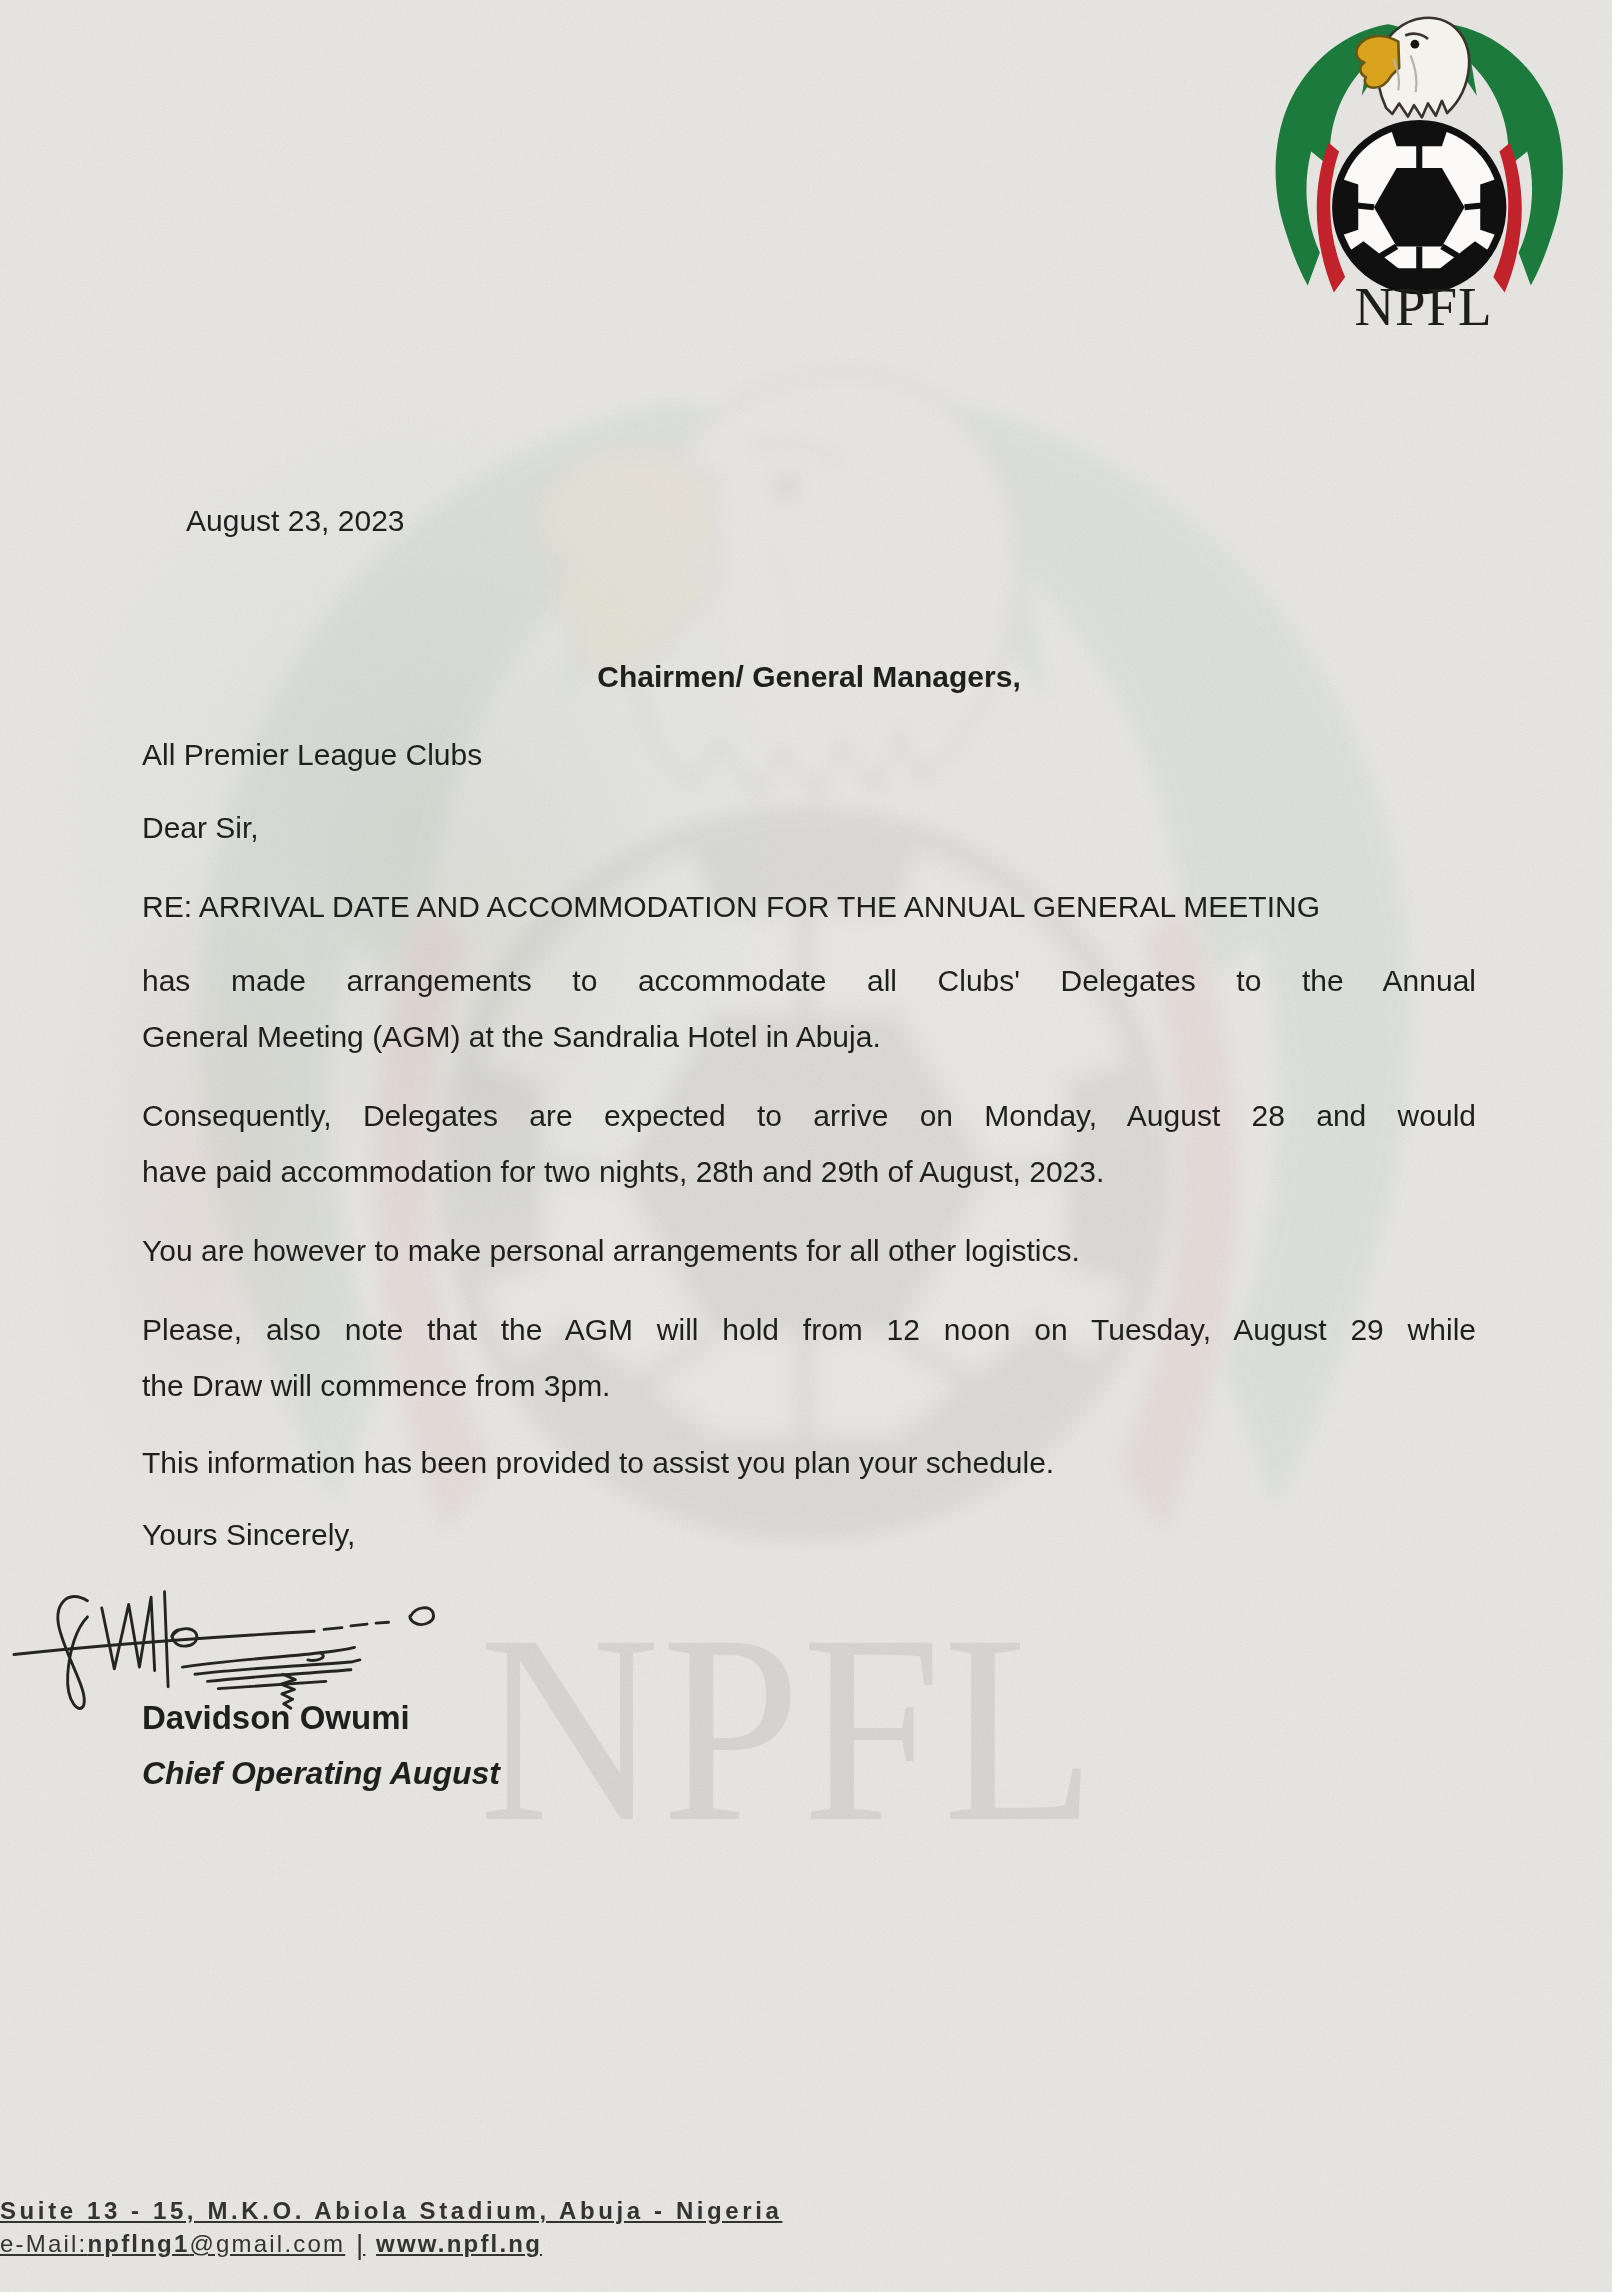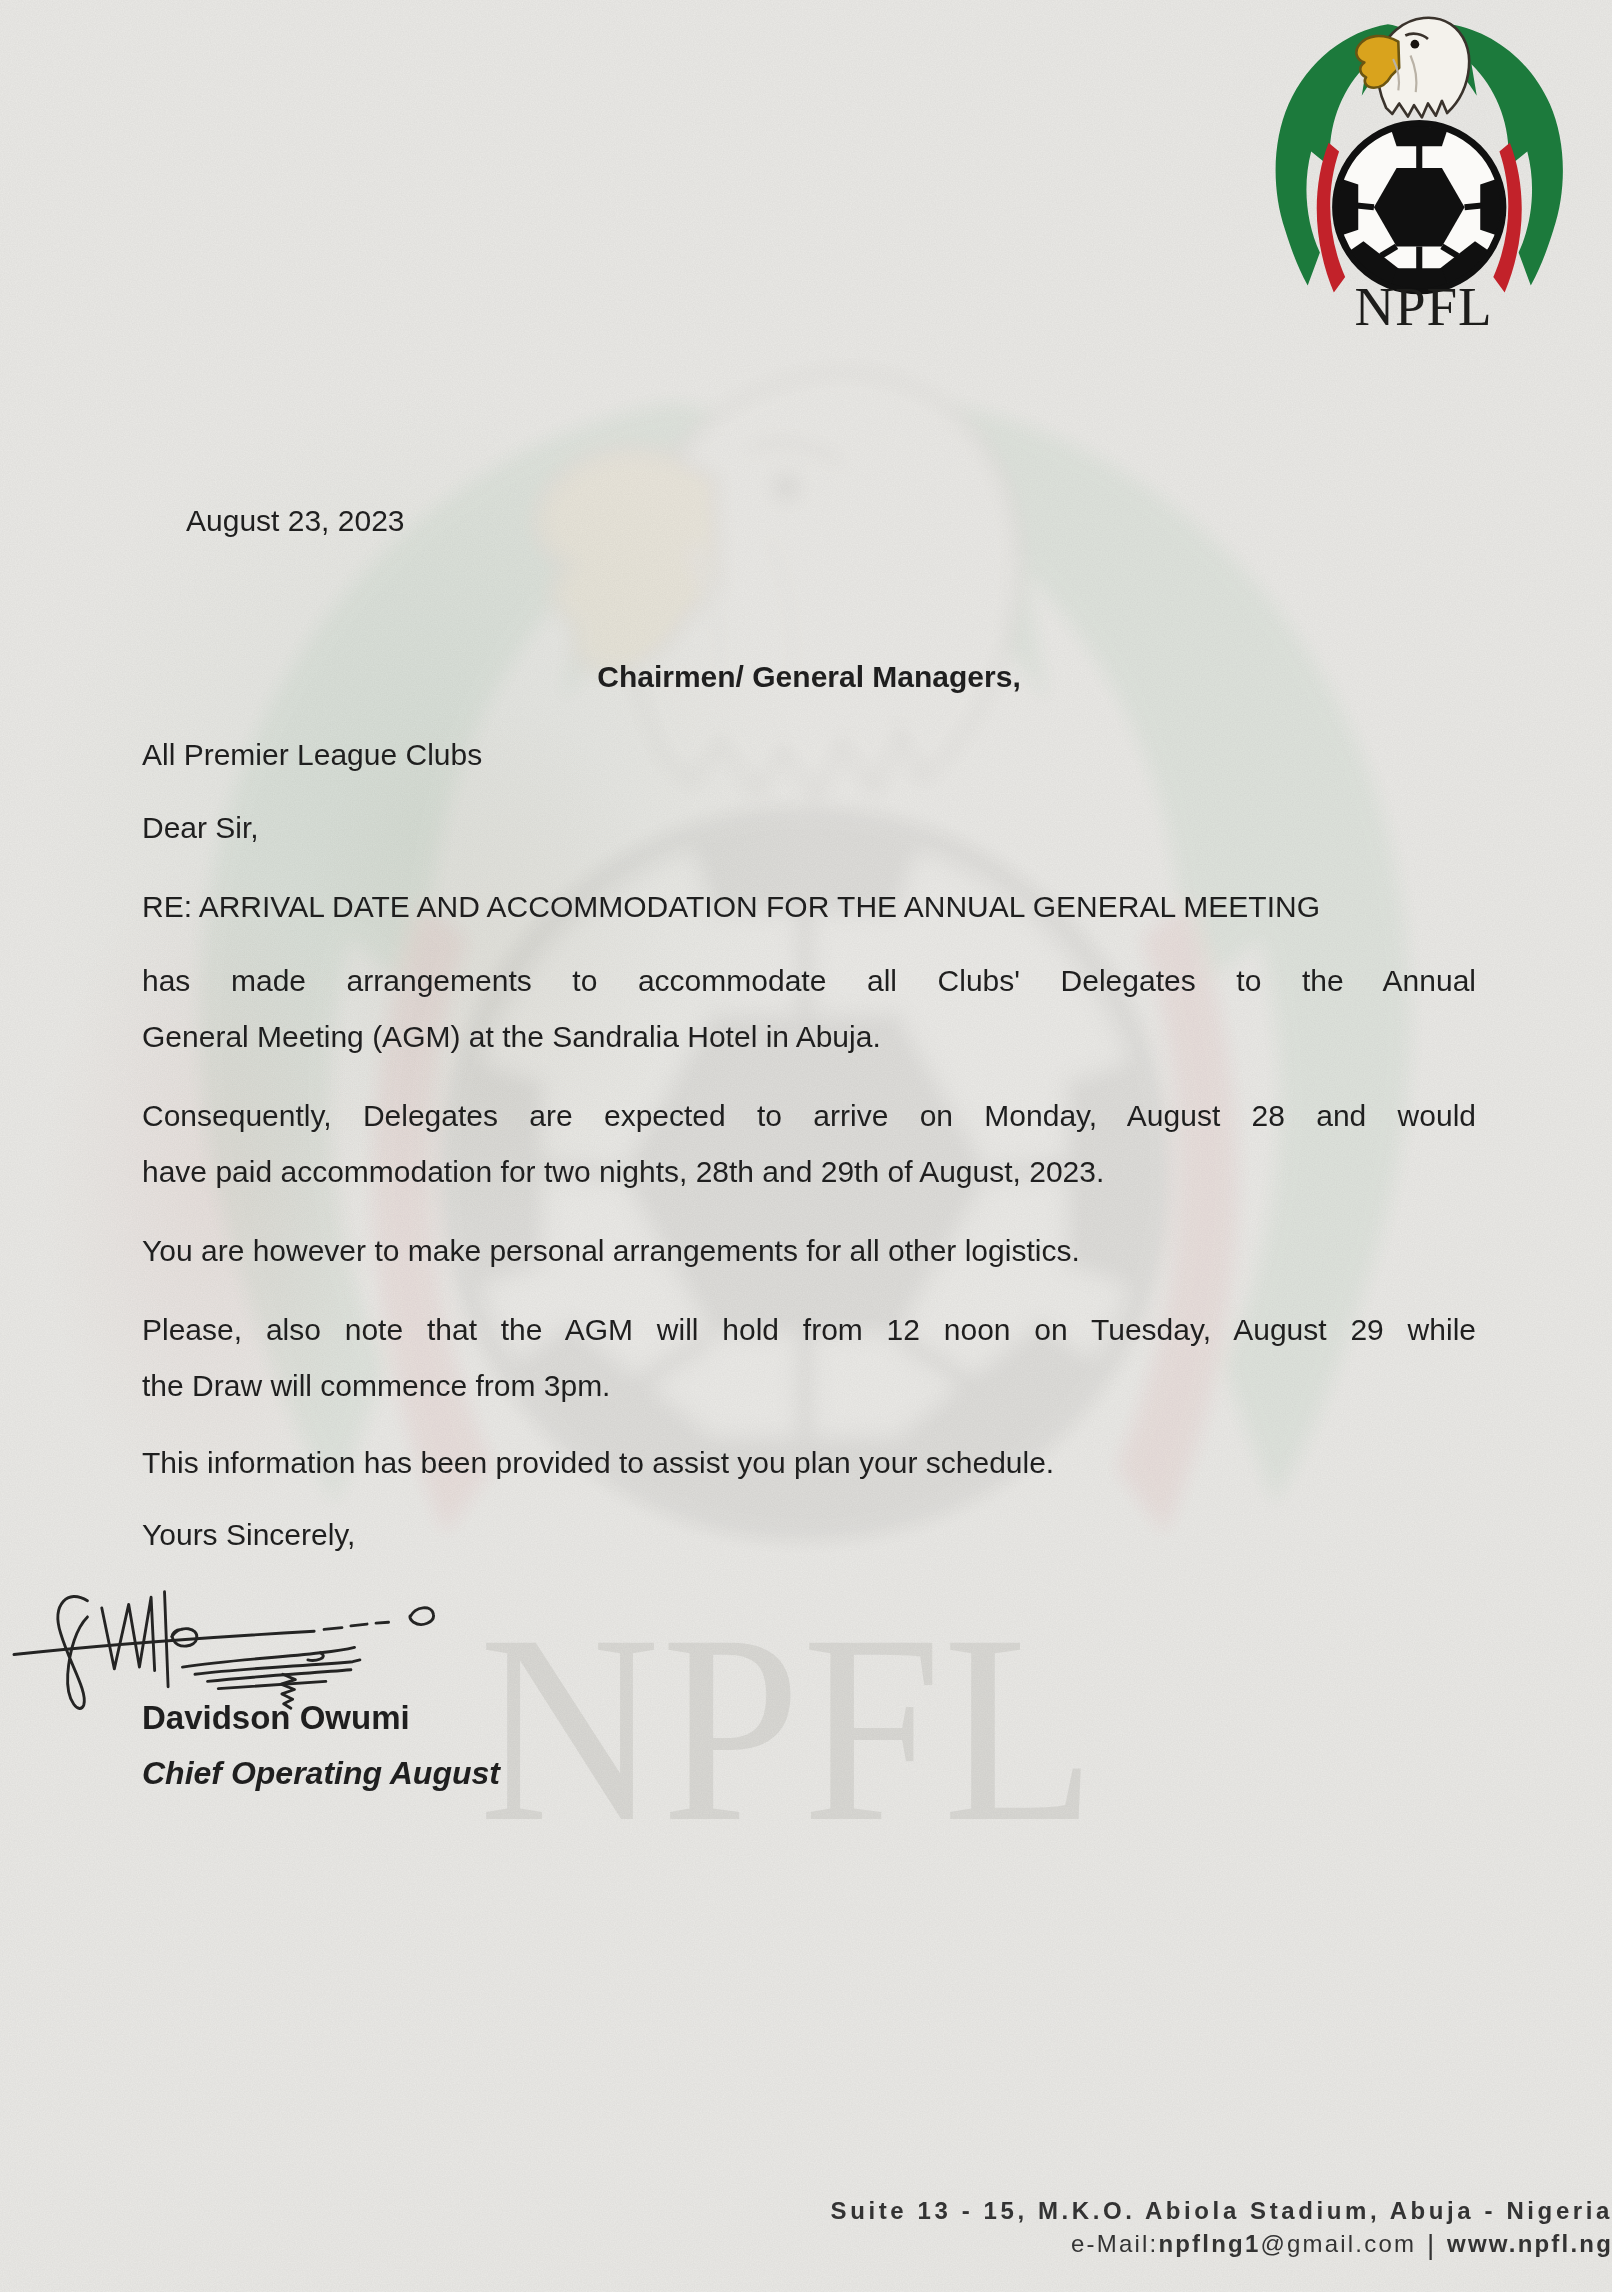--- a/index.html
+++ b/index.html
@@ -40,21 +40,21 @@
   .recip1{margin-bottom:22.4px;font-weight:bold;text-align:center;}
   .recip2{margin-bottom:17px;}
   .salut{margin-bottom:22.4px;}
   .subject{margin-bottom:18px;font-weight:normal;}
   .para{margin-bottom:23px;}
   .para4{margin-bottom:21.5px;}
   .para5{margin-bottom:16px;}
   .sig-svg{position:absolute;left:4.5px;top:1581px;z-index:6;}
   .sig-name{position:absolute;left:142px;top:1698px;z-index:6;font-size:33px;line-height:39px;font-weight:bold;}
   .sig-title{position:absolute;left:142px;top:1754px;z-index:6;font-size:32px;line-height:39px;font-weight:bold;font-style:italic;}
-  .footer{position:absolute;left:0;right:0;top:2196px;z-index:5;text-align:right;color:#333;}
+  .footer{position:absolute;left:0;right:0;top:2196px;z-index:5;text-align:left;color:#333;text-decoration:underline;}
   .footer-l1{font-size:24px;line-height:29px;font-weight:bold;letter-spacing:3.6px;}
   .footer-l2{font-size:24px;line-height:37px;letter-spacing:2.2px;}
   .footer-l2 .b{font-weight:bold;}
   .footer-l2 .sep{font-weight:400;font-size:28px;padding:0 10.7px;vertical-align:-1.8px;}
 </style>
 </head>
 <body>
 
 <div class="page">
 

